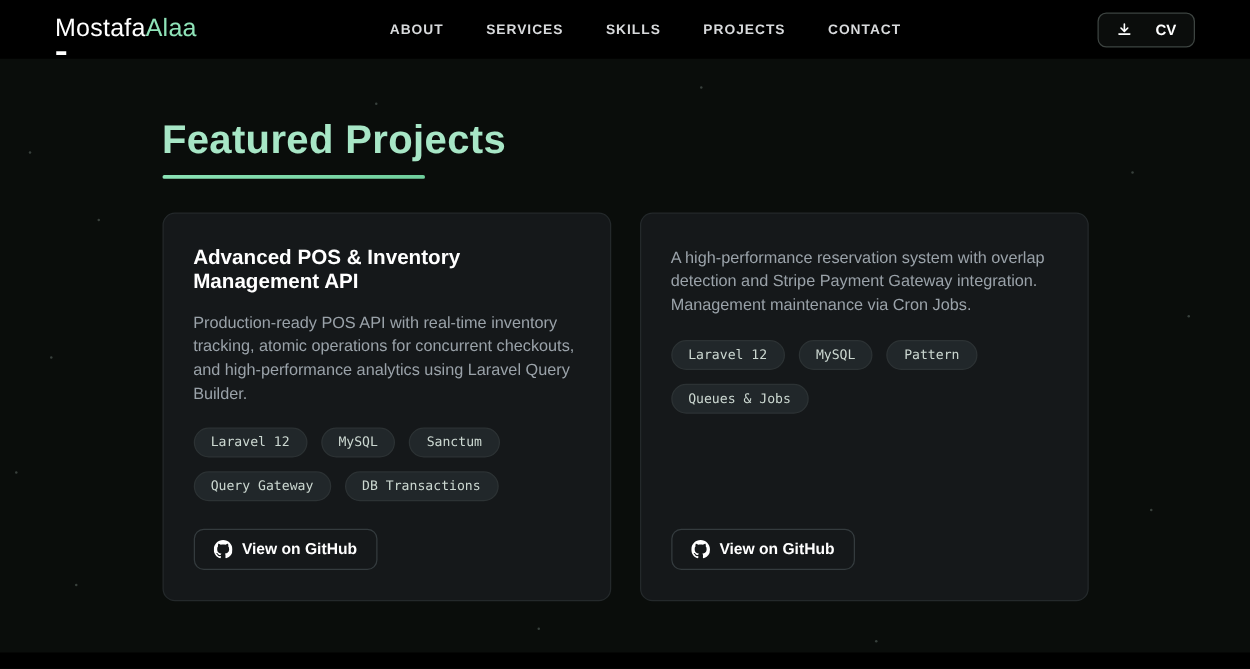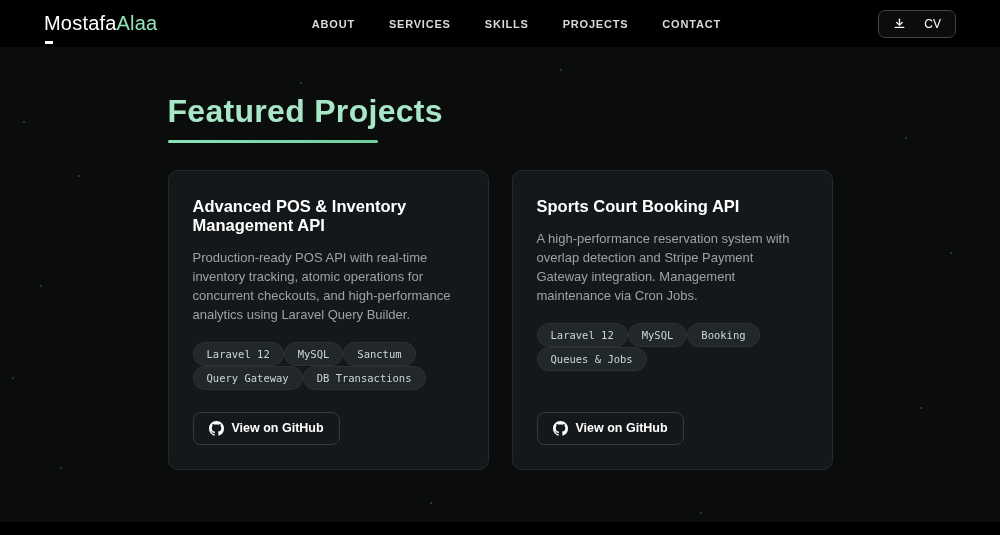--- a/index.html
+++ b/index.html
@@ -57,42 +57,42 @@
   }
   .cv-button {
     display: flex;
     align-items: center;
     gap: 18px;
     border: 1px solid #3d4441;
     border-radius: 7px;
     background: #0b0d0c;
     color: #ffffff;
     font-size: 12px;
-    font-weight: 400;
+    font-weight: 700;
     padding: 6px 14px;
     cursor: pointer;
   }
   .cv-button svg { display: block; }
 
   
   .main {
     position: relative;
     height: 475px;
     background: #0a0d0b;
   }
   .star {
     position: absolute;
     width: 2px;
     height: 2px;
     border-radius: 50%;
     background: #5f6b66;
     opacity: 0.55;
   }
   .container {
-    width: 665px;
+    width: 741px;
     margin: 0 auto;
     padding-top: 46px;
     position: relative;
     z-index: 1;
   }
   .section-title {
     font-size: 32px;
     font-weight: bold;
     color: #a7e6c6;
     letter-spacing: 0.3px;
@@ -128,20 +128,21 @@
   }
   .card-desc {
     font-size: 13px;
     line-height: 1.45;
     color: #9aa2a9;
     margin-bottom: 18px;
   }
   .tags {
     display: flex;
     flex-wrap: wrap;
+    gap: 11px;
     margin-bottom: 22px;
     text-align: center;
   }
   .tag {
     font-family: "DejaVu Sans Mono", monospace;
     font-size: 10.5px;
     color: #ccd8d1;
     background: #21272a;
     border: 1px solid #2c3234;
     border-radius: 13px;
@@ -240,26 +241,25 @@
           <span>
             <svg width="15" height="15" viewBox="0 0 16 16">
               <path d="M8 0C3.58 0 0 3.58 0 8c0 3.54 2.29 6.53 5.47 7.59.4.07.55-.17.55-.38 0-.19-.01-.82-.01-1.49-2.01.37-2.53-.49-2.69-.94-.09-.23-.48-.94-.82-1.13-.28-.15-.68-.52-.01-.53.63-.01 1.08.58 1.23.82.72 1.21 1.87.87 2.33.66.07-.52.28-.87.51-1.07-1.78-.2-3.64-.89-3.64-3.95 0-.87.31-1.59.82-2.15-.08-.2-.36-1.02.08-2.12 0 0 .67-.21 2.2.82.64-.18 1.32-.27 2-.27s1.36.09 2 .27c1.53-1.04 2.2-.82 2.2-.82.44 1.1.16 1.92.08 2.12.51.56.82 1.27.82 2.15 0 3.07-1.87 3.75-3.65 3.95.29.25.54.73.54 1.48 0 1.07-.01 1.93-.01 2.2 0 .21.15.46.55.38A8.01 8.01 0 0 0 16 8c0-4.42-3.58-8-8-8z"></path>
             </svg>
           </span>
           <span>View on GitHub</span>
         </button>
       </article>
 
       <article class="card">
-        <h3 class="card-title">Sports Court Booking API</h3>
         <p class="card-desc">A high-performance reservation system with overlap detection and Stripe Payment Gateway integration. Management maintenance via Cron Jobs.</p>
         <div class="tags">
           <span class="tag">Laravel 12</span>
           <span class="tag">MySQL</span>
-          <span class="tag">Booking</span>
+          <span class="tag">Pattern</span>
           <span class="tag">Queues &amp; Jobs</span>
         </div>
         <button class="github-button">
           <span>
             <svg width="15" height="15" viewBox="0 0 16 16">
               <path d="M8 0C3.58 0 0 3.58 0 8c0 3.54 2.29 6.53 5.47 7.59.4.07.55-.17.55-.38 0-.19-.01-.82-.01-1.49-2.01.37-2.53-.49-2.69-.94-.09-.23-.48-.94-.82-1.13-.28-.15-.68-.52-.01-.53.63-.01 1.08.58 1.23.82.72 1.21 1.87.87 2.33.66.07-.52.28-.87.51-1.07-1.78-.2-3.64-.89-3.64-3.95 0-.87.31-1.59.82-2.15-.08-.2-.36-1.02.08-2.12 0 0 .67-.21 2.2.82.64-.18 1.32-.27 2-.27s1.36.09 2 .27c1.53-1.04 2.2-.82 2.2-.82.44 1.1.16 1.92.08 2.12.51.56.82 1.27.82 2.15 0 3.07-1.87 3.75-3.65 3.95.29.25.54.73.54 1.48 0 1.07-.01 1.93-.01 2.2 0 .21.15.46.55.38A8.01 8.01 0 0 0 16 8c0-4.42-3.58-8-8-8z"></path>
             </svg>
           </span>
           <span>View on GitHub</span>
         </button>

